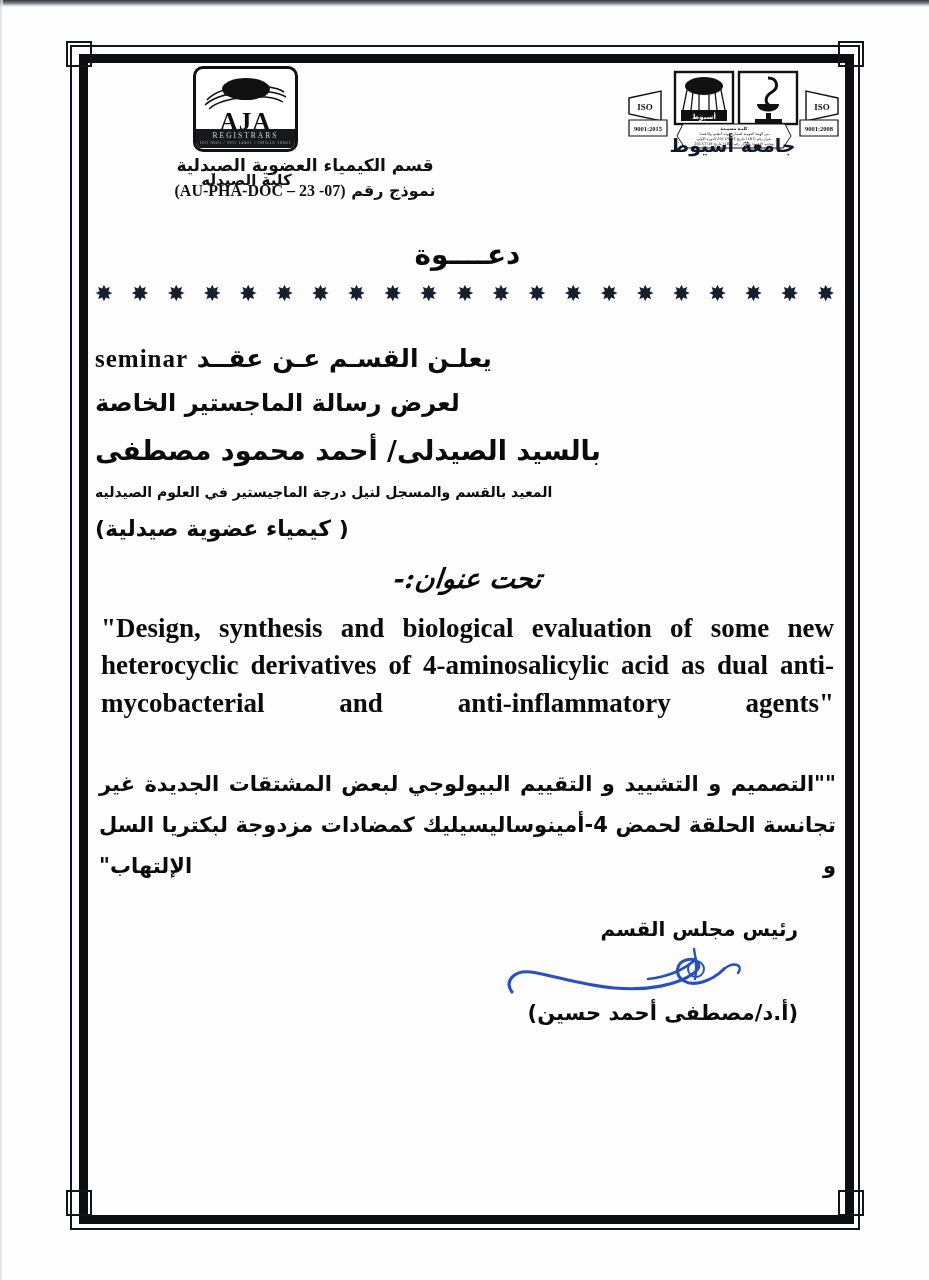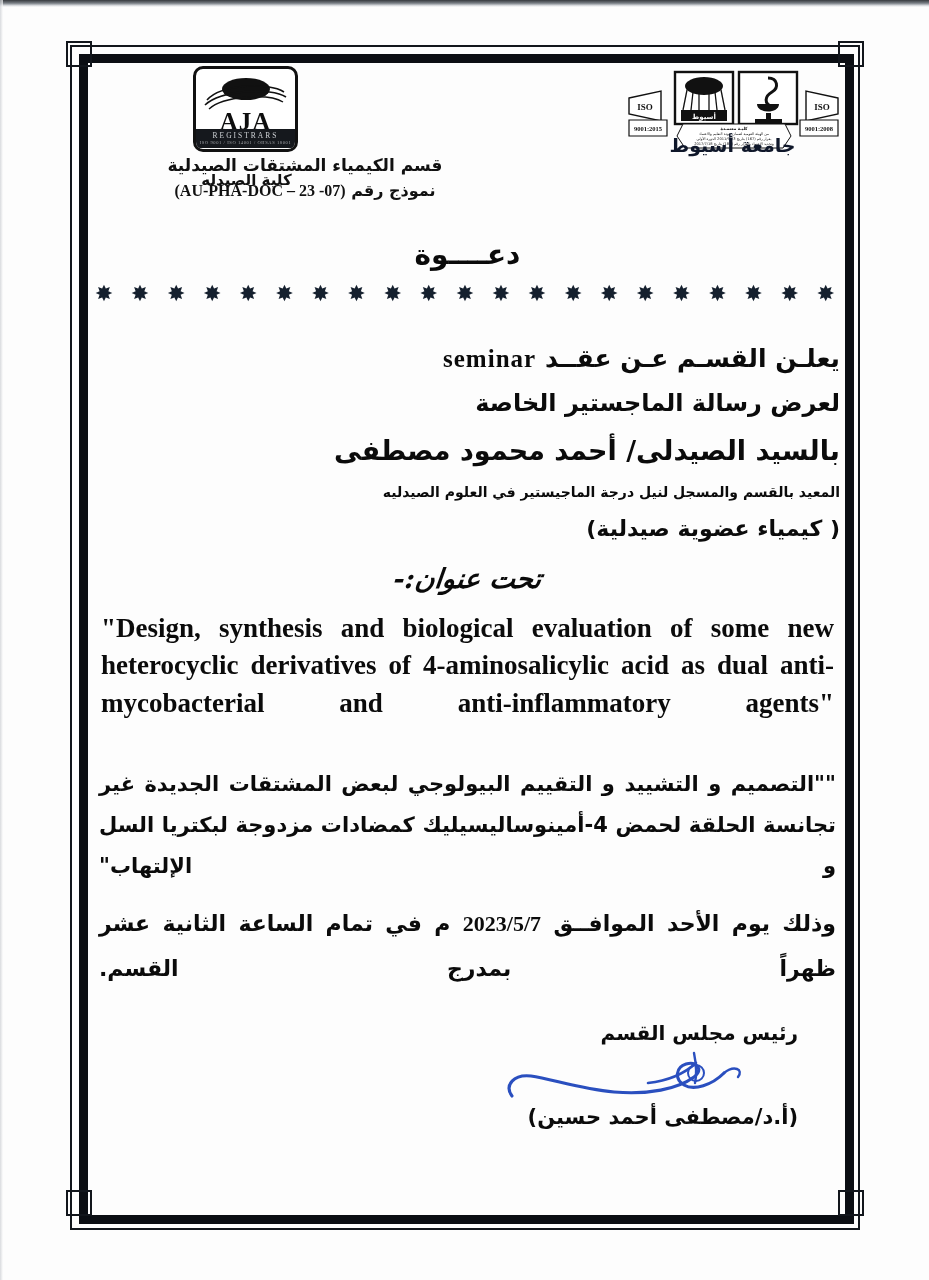--- a/index.html
+++ b/index.html
@@ -192,21 +192,21 @@
     color: #15202e;
     letter-spacing: 5px;
     margin-top: 10px;
     white-space: nowrap;
     overflow: hidden;
   }
 
   
   .body-ar {
     direction: rtl;
-    text-align: right;
+    text-align: left;
     font-family: "DejaVu Sans", sans-serif;
     font-weight: 700;
     color: #0b0b0b;
   }
   .line-1 {
     font-size: 25px;
     margin-top: 38px;
     letter-spacing: 1px;
   }
   .line-1 .en {
@@ -379,21 +379,21 @@
           <path d="M56 60 L158 60 L164 72 L156 84 L58 84 L50 72 Z" fill="#fff" stroke="#111" stroke-width="1"></path>
           <text x="107" y="66" font-family="DejaVu Sans, sans-serif" font-size="4.2" font-weight="bold" text-anchor="middle" fill="#111">كليـة معتمـدة</text>
           <text x="107" y="71" font-family="DejaVu Sans, sans-serif" font-size="3.6" text-anchor="middle" fill="#111">من الهيئة القومية لضمان جودة التعليم والاعتماد</text>
           <text x="107" y="76" font-family="DejaVu Sans, sans-serif" font-size="3.6" text-anchor="middle" fill="#111">بقرار رقم (167) بتاريخ 2011/9/23 الدورة الأولى</text>
           <text x="107" y="81" font-family="DejaVu Sans, sans-serif" font-size="3.6" text-anchor="middle" fill="#111">وتجديد الاعتماد بالقرار رقم (181) بتاريخ 2017/7/18</text>
         </svg>
         <div class="univ-name">جامعة أسيوط</div>
       </div>
 
       <div class="dept-block">
-        <div class="dept-name">قسم الكيمياء المشتقات الصيدلية</div>
+        <div class="dept-name">قسم الكيمياء العضوية الصيدلية</div>
         <div class="form-no">
           <span>نموذج رقم</span>
           <span class="code">(AU-PHA-DOC – 23 -07)</span>
         </div>
       </div>
     </div>
 
     <div class="doc-title">دعــــوة</div>
     <div class="star-row">✸ ✸ ✸ ✸ ✸ ✸ ✸ ✸ ✸ ✸ ✸ ✸ ✸ ✸ ✸ ✸ ✸ ✸ ✸ ✸ ✸ ✸ ✸ ✸</div>
 
@@ -409,25 +409,20 @@
       <div class="line-4">المعيد بالقسم والمسجل لنيل درجة الماجيستير في العلوم الصيدليه</div>
       <div class="line-5">( كيمياء عضوية صيدلية)</div>
     </div>
 
     <div class="under-title">تحت عنوان:-</div>
 
     <div class="thesis-en">"Design, synthesis and biological evaluation of some new heterocyclic derivatives of 4-aminosalicylic acid as dual anti-mycobacterial and anti-inflammatory agents"</div>
 
     <div class="thesis-ar">""التصميم و التشييد و التقييم البيولوجي لبعض المشتقات الجديدة غير تجانسة الحلقة لحمض 4-أمينوساليسيليك كمضادات مزدوجة لبكتريا السل و الإلتهاب"</div>
 
-    <div class="date-line">
-      <span>وذلك يوم الأحد الموافــق</span>
-      <span class="num">2023/5/7</span>
-      <span>م في تمام الساعة الثانية عشر ظهراً بمدرج القسم.</span>
-    </div>
 
     <div class="sign-block">
       <div class="sign-role">رئيس مجلس القسم</div>
       <svg class="sign-ink" width="270" height="62" viewBox="0 0 270 62">
         <path d="M14 49 C6 38 16 27 33 29 C54 32 82 42 116 45 C150 48 180 42 196 30
                  C206 22 198 14 188 17 C178 20 176 32 186 38 C196 44 214 38 226 26" stroke="#2a4fbf" stroke-width="3.1" fill="none" stroke-linecap="round"></path>
         <path d="M150 36 C168 34 186 27 198 16" stroke="#2a4fbf" stroke-width="2.6" fill="none" stroke-linecap="round"></path>
         <path d="M196 6 C198 16 199 27 197 36" stroke="#2a4fbf" stroke-width="2.4" fill="none" stroke-linecap="round"></path>
         <circle cx="198" cy="26" r="8" stroke="#2a4fbf" stroke-width="2" fill="none"></circle>
         <path d="M226 26 C236 18 246 22 240 30" stroke="#2a4fbf" stroke-width="2.4" fill="none" stroke-linecap="round"></path>

